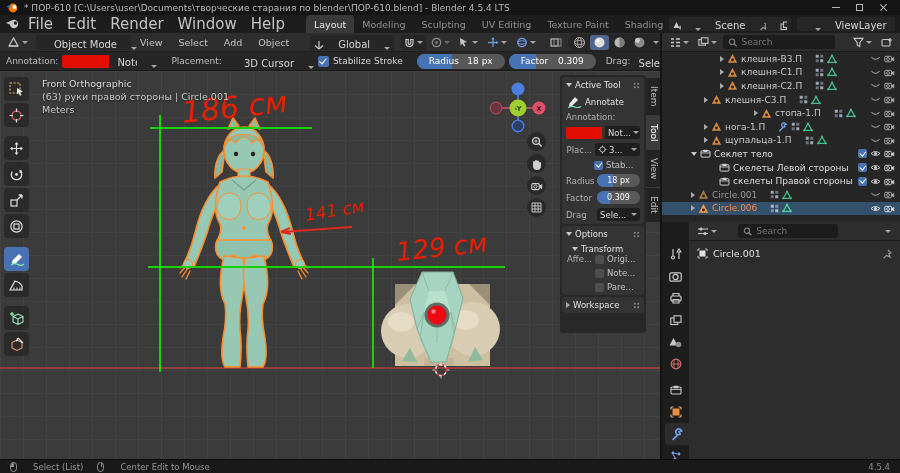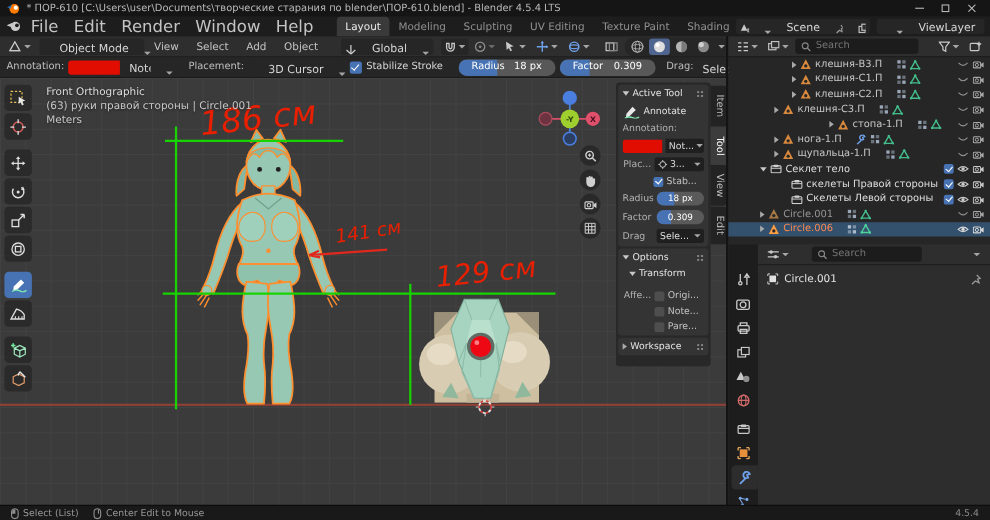--- a/index.html
+++ b/index.html
@@ -91,21 +91,21 @@
 .bcrumb{display:flex;align-items:center;gap:5px;padding:6px 8px 4px;color:#e2e2e2;font-size:9.5px}
 .addmod{margin:4px 8px;height:16px;background:#585858;border-radius:3px;position:relative;display:flex;align-items:center;justify-content:center;color:#ededed;font-size:9.5px}
 .plus{position:absolute;left:8px;width:9px;height:9px}
 .plus::before{content:"";position:absolute;left:0;top:4px;width:9px;height:1.4px;background:#ddd}
 .plus::after{content:"";position:absolute;left:4px;top:0;width:1.4px;height:9px;background:#ddd}
 
 .status{position:absolute;left:0;top:459px;width:900px;height:14px;background:#191919;border-top:1px solid #0d0d0d;display:flex;align-items:center;gap:14px;padding:0 10px;color:#969696;font-size:8.5px}
 .mouse{width:7px;height:10px;border:1px solid #8f8f8f;border-radius:3.5px;position:relative;flex:none}
 .mouse.l::before{content:"";position:absolute;left:0;top:0;width:3px;height:4px;background:#8f8f8f;border-radius:3px 0 0 0}
 .mouse.m::before{content:"";position:absolute;left:2.2px;top:0;width:1.6px;height:4.5px;background:#8f8f8f}
-.sitem{display:flex;align-items:center;gap:4px}
+.sitem{display:flex;align-items:center;gap:16px}
 .ver{margin-left:auto;color:#8a8a8a}
 .abs{position:absolute}
 </style>
 </head>
 <body>
 
 <svg width="0" height="0" style="position:absolute">
 <defs>
 <symbol id="s-mesh" viewBox="0 0 12 12">
         <path d="M6 2 L10.6 10 L1.4 10 Z" fill="none" stroke="currentColor" stroke-width="1.5"></path>
@@ -602,21 +602,21 @@
       <div class="np-sec">
         <div class="np-h">
             <span class="chd"></span>
             <span>Options</span>
             <span class="pdots"></span>
           </div>
         <div class="np-h" style="margin-top:5px;padding-left:6px">
             <span class="chd"></span>
             <span>Transform</span>
           </div>
-        <div class="np-row" style="margin-top:10px">
+        <div class="np-row" style="margin-top:0">
           <span class="np-lab" style="width:26px;text-align:right">Affe...</span>
           <span class="cb sm"></span>
           <span>Origi...</span>
         </div>
         <div class="np-row" style="padding-left:29px">
           <span class="cb sm"></span>
           <span>Note...</span>
         </div>
         <div class="np-row" style="padding-left:29px">
           <span class="cb sm"></span>
@@ -854,36 +854,36 @@
           </svg>
           <svg width="11" height="9" viewBox="0 0 12 10">
             <use href="#s-cam" style="color:#c9c9c9"></use>
           </svg>
         </div>
     </div>
     <div class="o-row" style="padding-left:57px;color:#dedede">
       <svg class="oi" width="11" height="9" viewBox="0 0 12 10">
           <use href="#s-coll" style="color:#d0d0d0"></use>
         </svg>
-      <span>скелеты Правой стороны</span>
+      <span>Скелеты Левой стороны</span>
       <div class="o-right">
           <span class="cb sm on"></span>
           <svg width="11" height="9" viewBox="0 0 12 10">
             <use href="#s-eye" style="color:#c9c9c9"></use>
           </svg>
           <svg width="11" height="9" viewBox="0 0 12 10">
             <use href="#s-cam" style="color:#c9c9c9"></use>
           </svg>
         </div>
     </div>
     <div class="o-row" style="padding-left:57px;color:#dedede">
       <svg class="oi" width="11" height="9" viewBox="0 0 12 10">
           <use href="#s-coll" style="color:#d0d0d0"></use>
         </svg>
-      <span>Скелеты Левой стороны</span>
+      <span>скелеты Правой стороны</span>
       <div class="o-right">
           <span class="cb sm on"></span>
           <svg width="11" height="9" viewBox="0 0 12 10">
             <use href="#s-eye" style="color:#c9c9c9"></use>
           </svg>
           <svg width="11" height="9" viewBox="0 0 12 10">
             <use href="#s-cam" style="color:#c9c9c9"></use>
           </svg>
         </div>
     </div>

